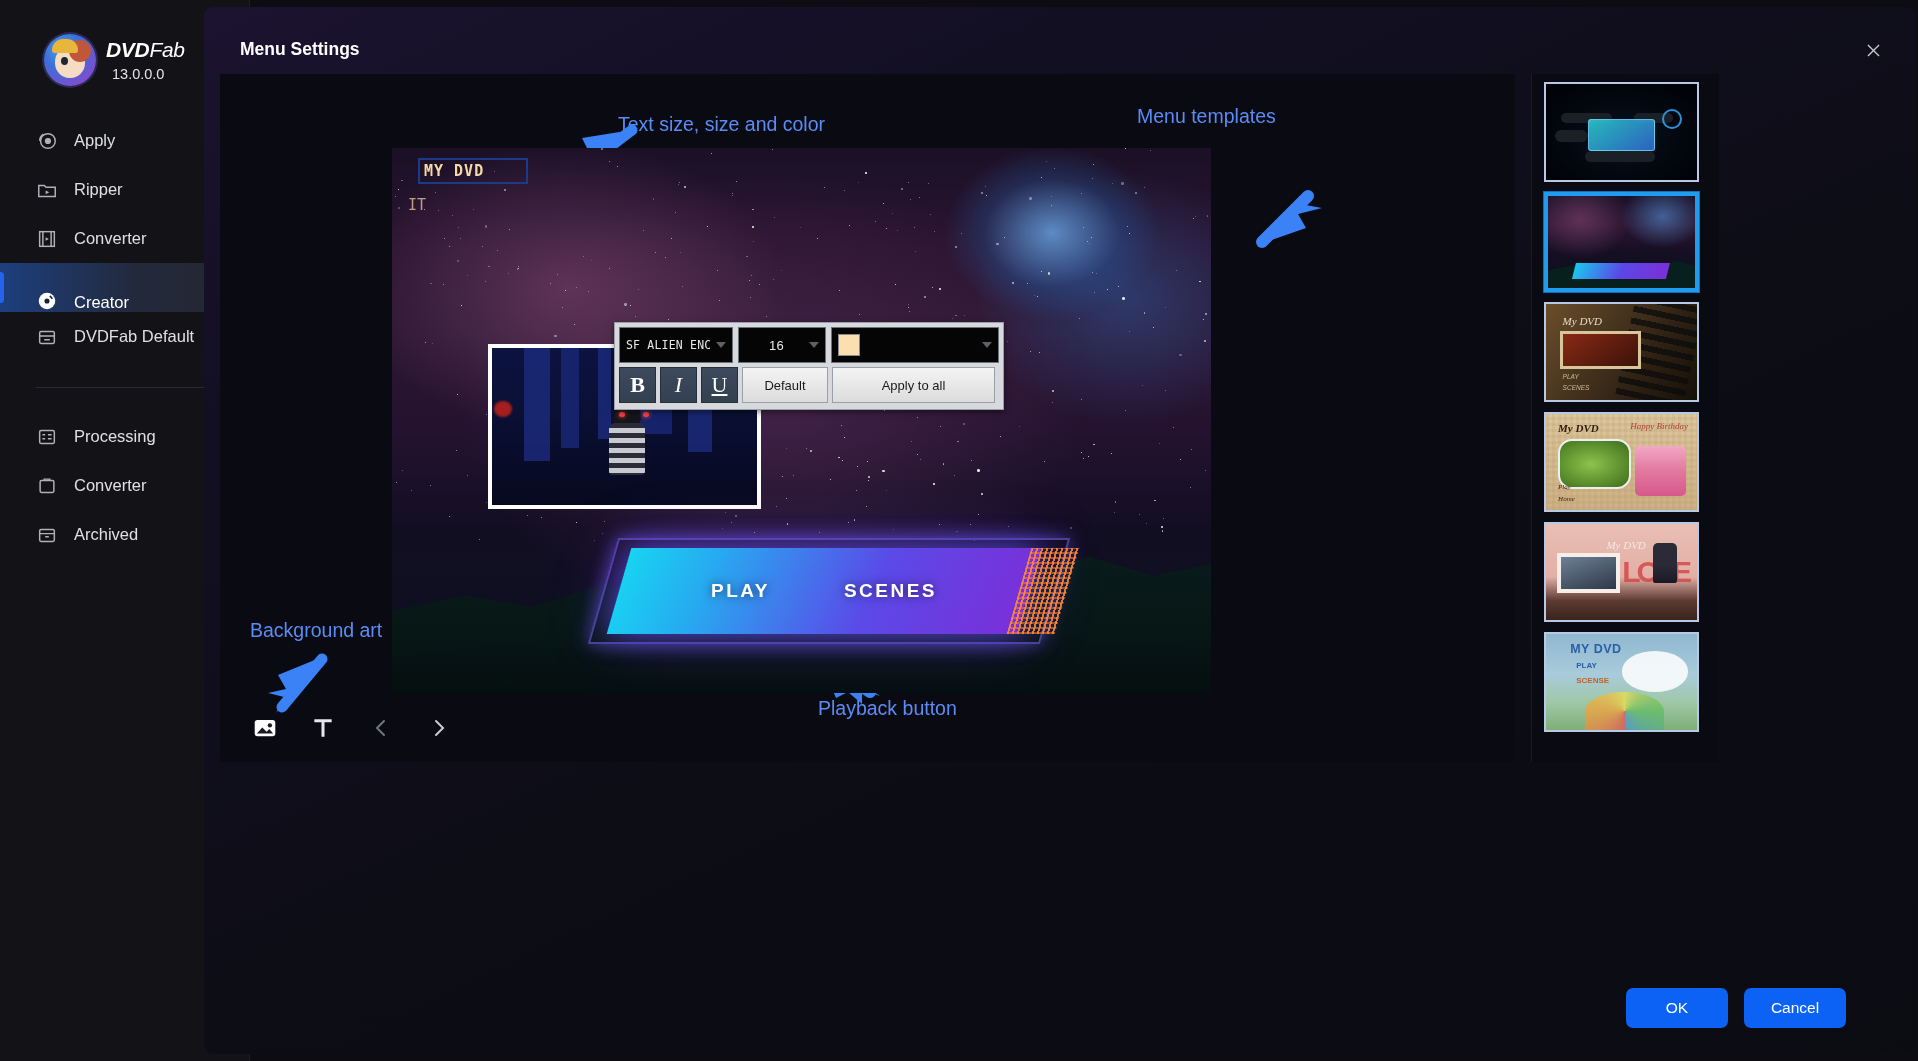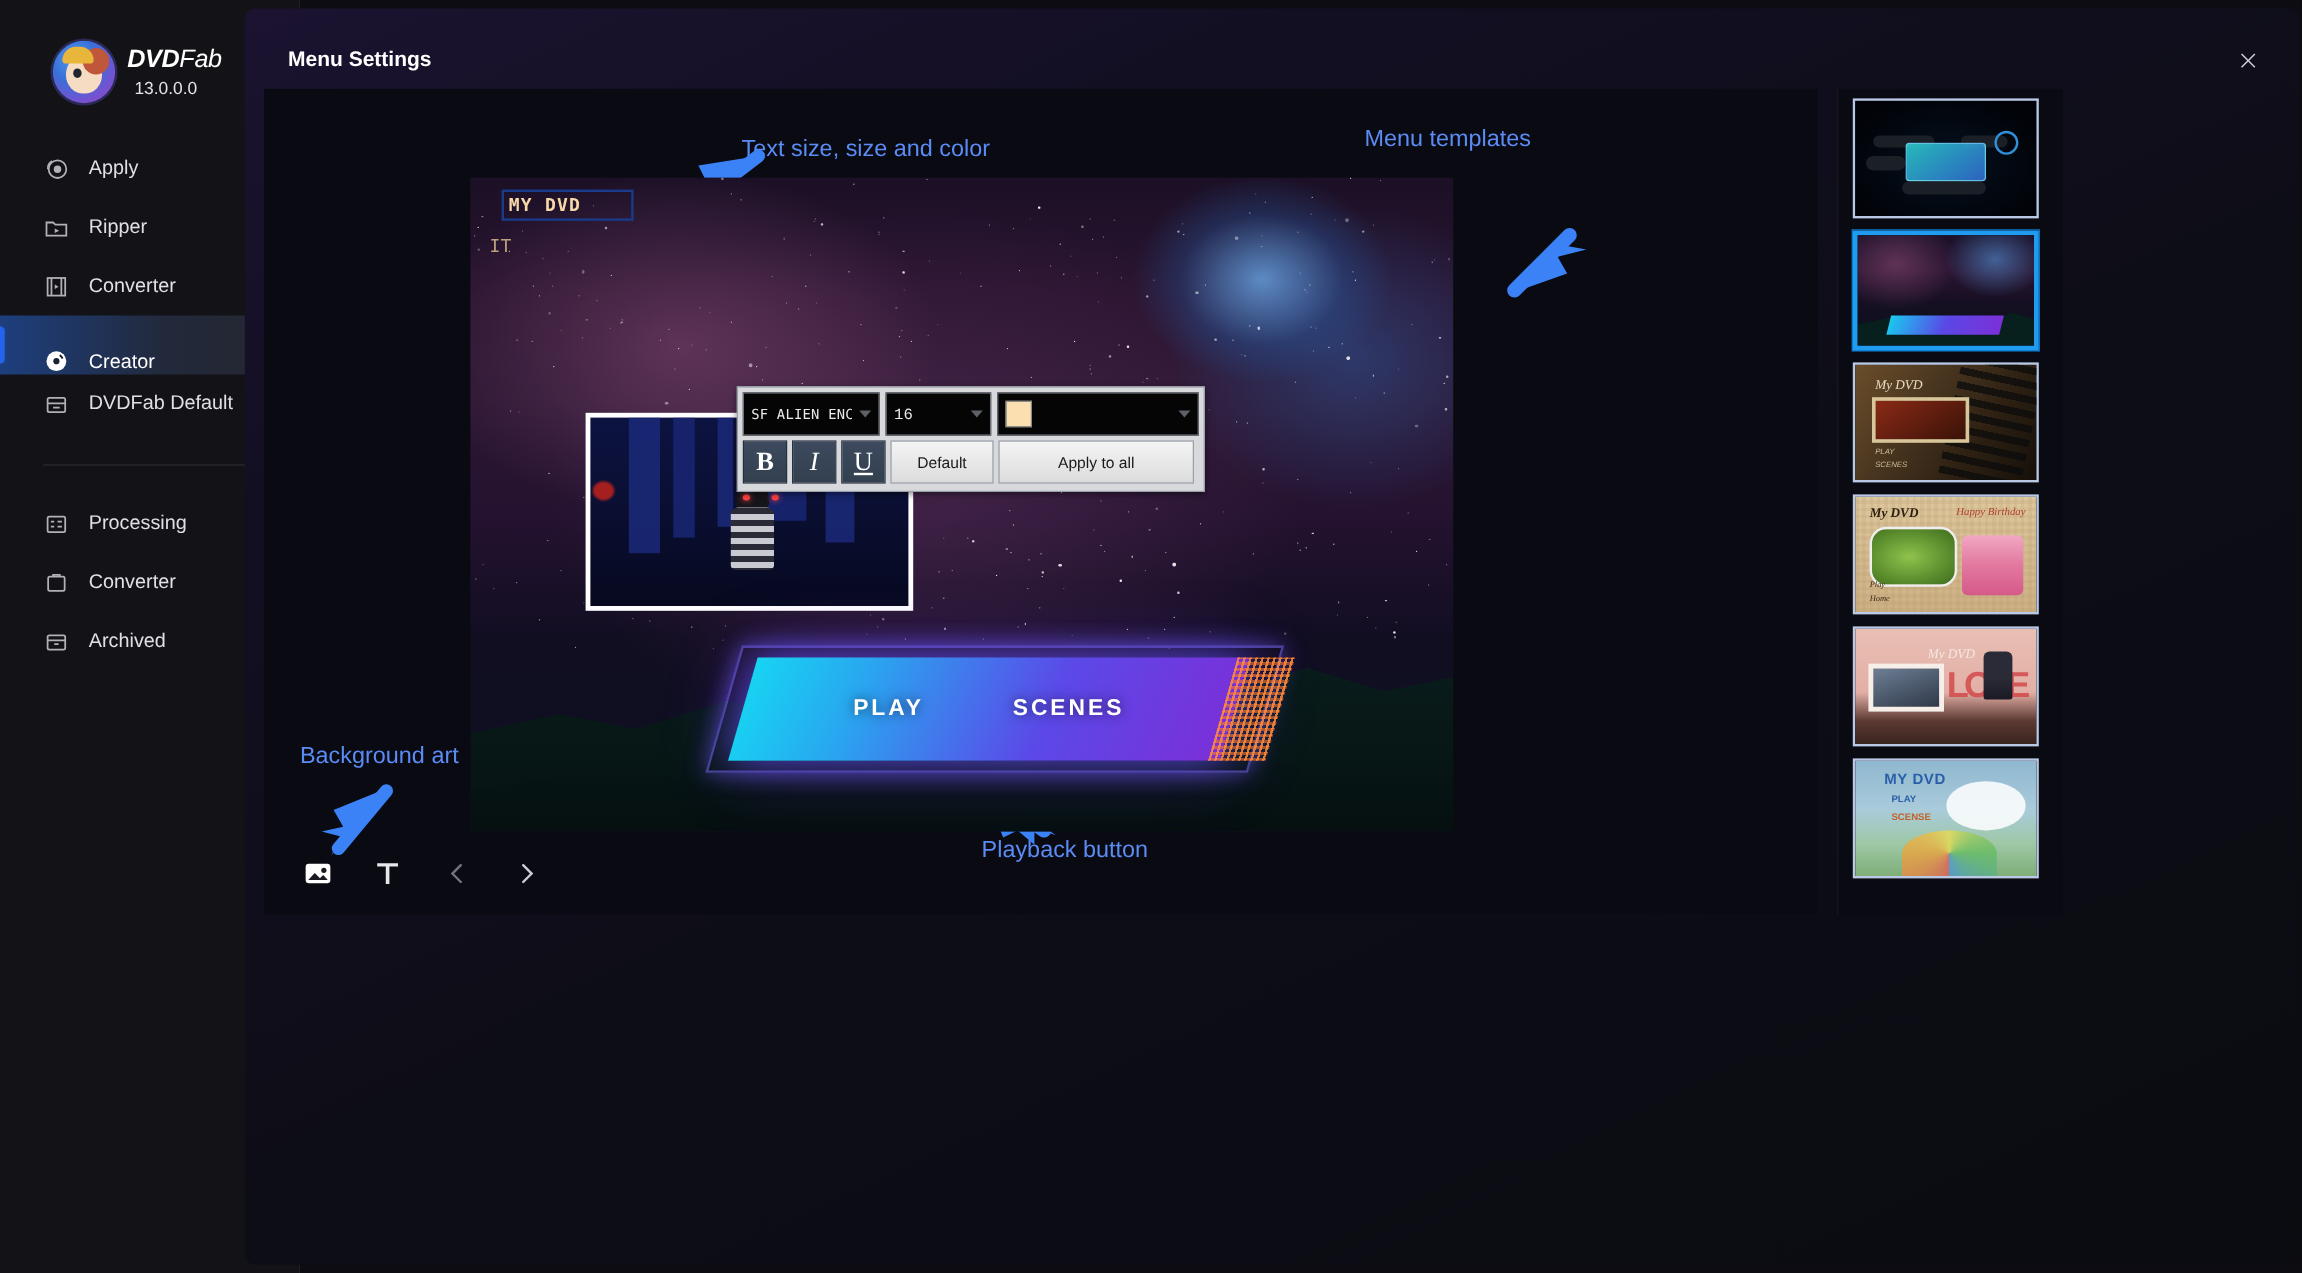--- a/index.html
+++ b/index.html
@@ -146,21 +146,21 @@
   .ft-row2 { display: flex; gap: 4px; padding: 0 4px 4px 4px; height: 42px; }
   .ft-sel {
     background: #050505; border: 1px solid #6d737b; color: #e9e9ea;
     display: flex; align-items: center; justify-content: space-between;
     padding: 0 6px; font-size: 12px; height: 36px; cursor: pointer;
   }
   .ft-sel .lbl {
     font-family: "DejaVu Sans Mono", monospace; font-size: 11.5px;
     overflow: hidden; white-space: nowrap; letter-spacing: .2px;
   }
-  .ft-sel .lbl.plain { font-family: Liberation Mono, monospace; font-size: 13px; }
+  .ft-sel .lbl.plain { font-family: Liberation Sans, sans-serif; font-size: 13px; margin-left: 24px; }
   .caret { width: 0; height: 0; border-left: 5px solid transparent; border-right: 5px solid transparent;
            border-top: 6px solid #5d6067; margin-left: 6px; flex: none; }
   #ft-font { width: 114px; }
   #ft-size { width: 88px; }
   #ft-color { width: 168px; position: relative; }
   .swatch { width: 22px; height: 22px; background: #fbdfb0; border: 1px solid #8a8a8a; }
   .ft-btn {
     background: linear-gradient(180deg, #3d4a5e 0%, #33404f 100%);
     border: 1px solid #26303d; width: 37px; height: 36px;
     display: flex; align-items: center; justify-content: center;
@@ -944,14 +944,18 @@
         <div class="tpl-inner t6">
           <div class="cloud"></div>
             <div class="rainbow"></div>
           <div class="ttl">MY DVD</div>
           <div class="s1">PLAY</div>
           <div class="s2">SCENSE</div>
         </div>
       </div>
     </div>
 
+    <div id="footer">
+      <button class="fbtn">OK</button>
+      <button class="fbtn">Cancel</button>
+    </div>
   </div>
 </div>
 
 </body></html>

